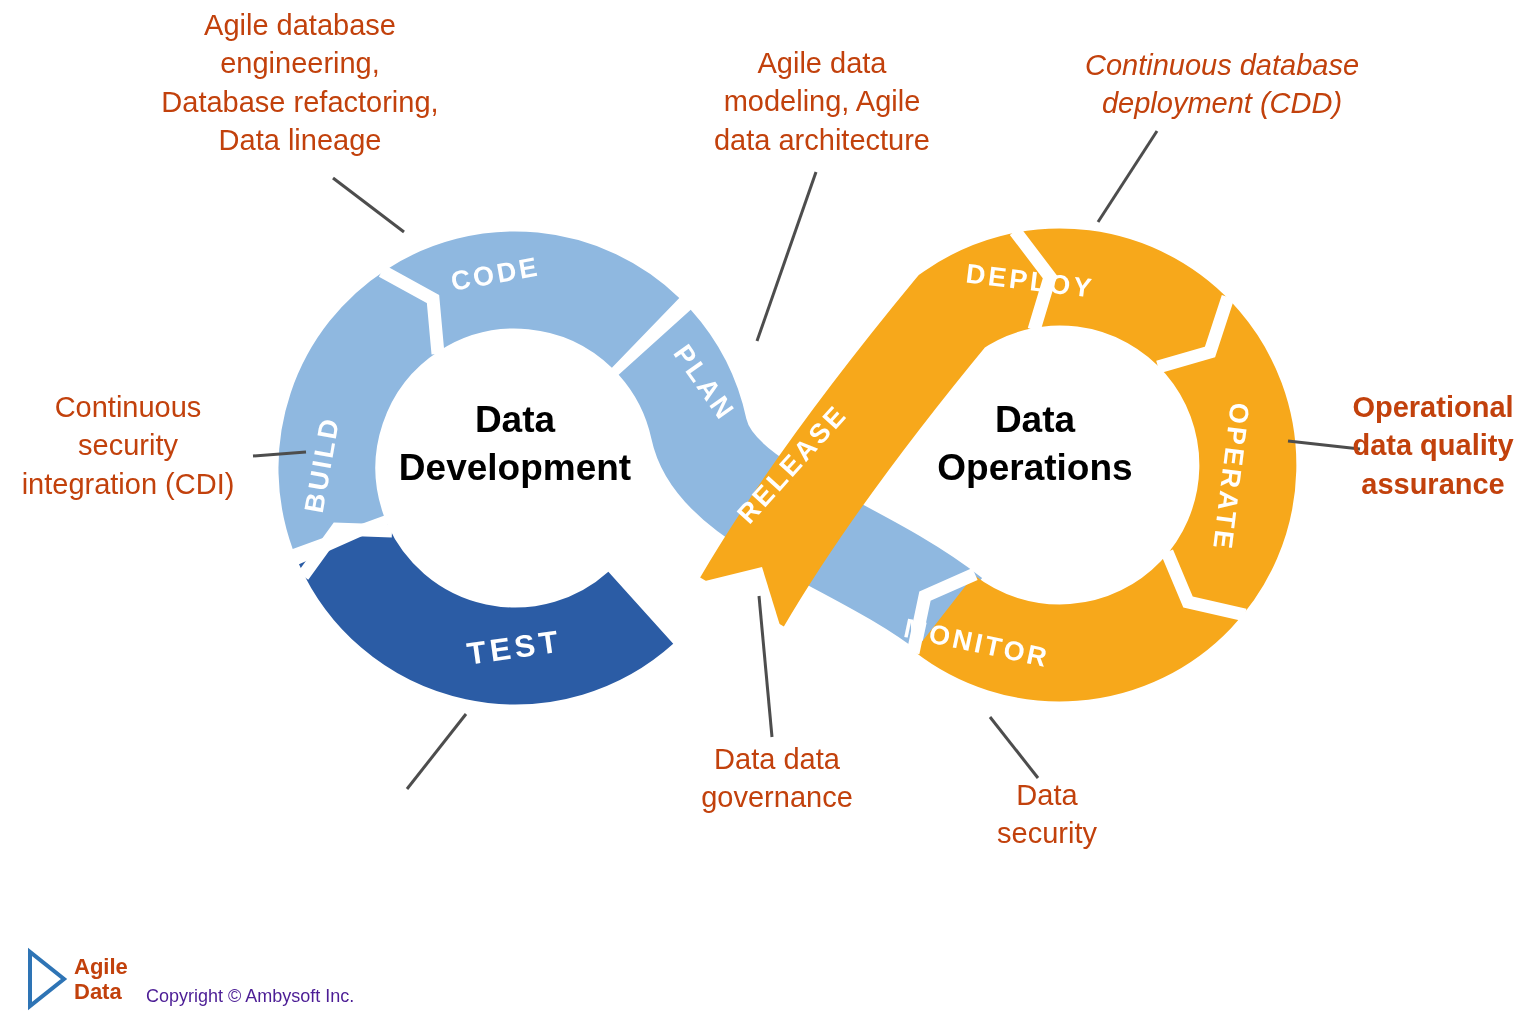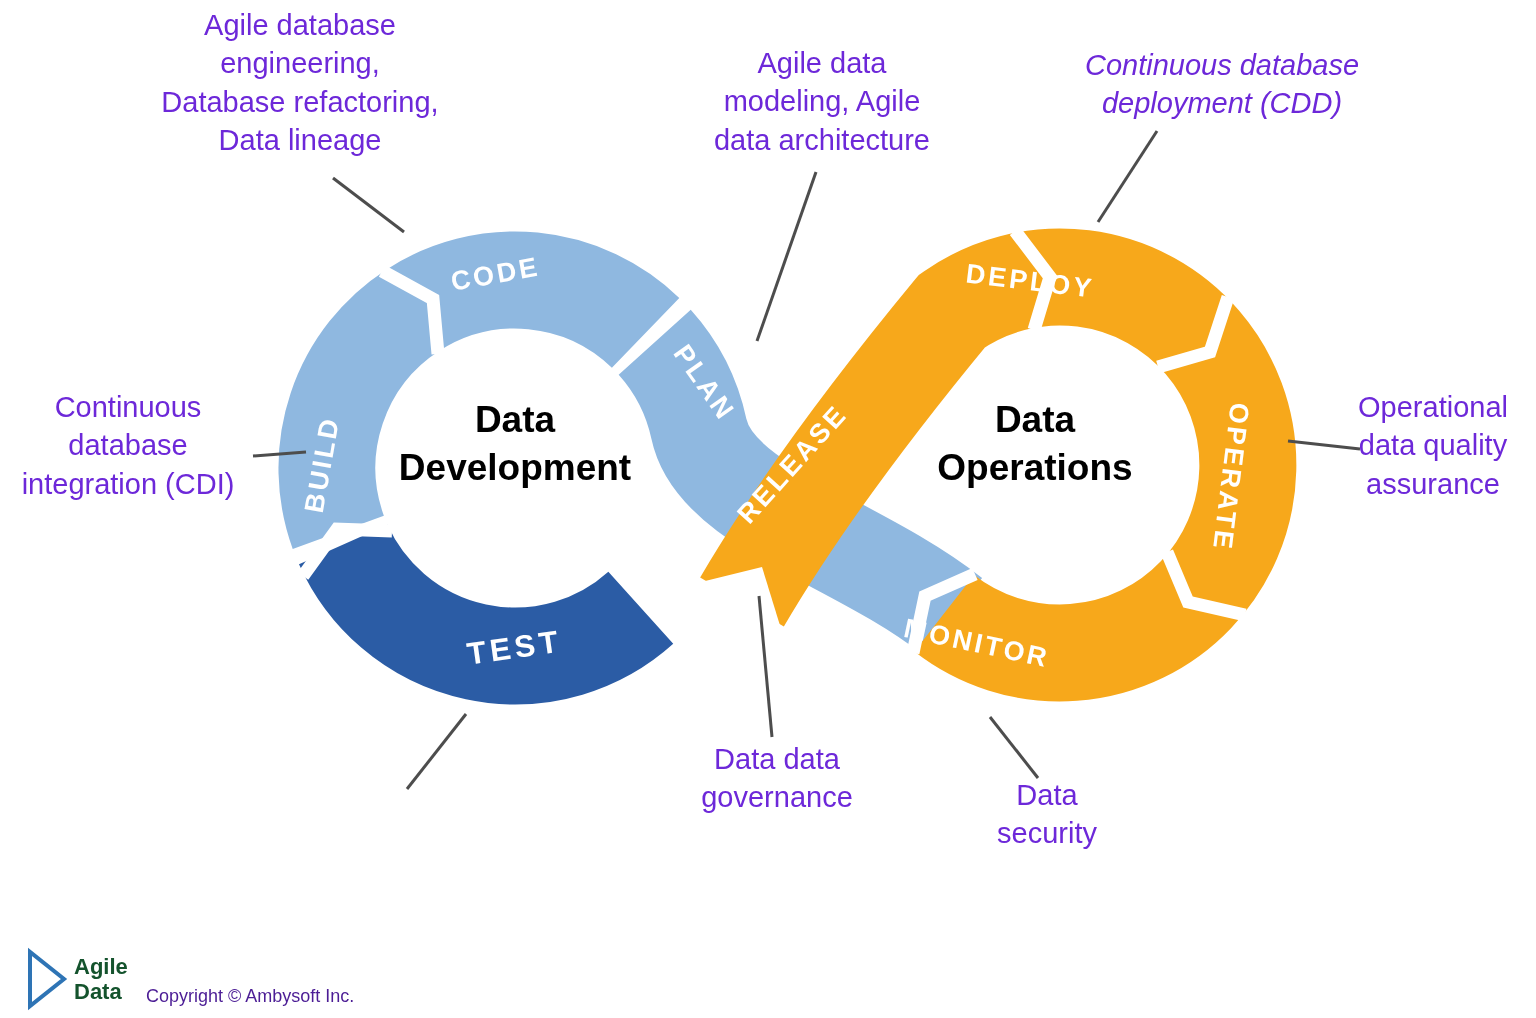--- a/index.html
+++ b/index.html
@@ -8,21 +8,21 @@
     width:1536px;height:1018px;
     background:#fff;
     font-family:"Liberation Sans", sans-serif;
     overflow:hidden;
   }
   svg.diagram{position:absolute;left:0;top:0;}
   .ann{
     position:absolute;
     white-space:pre-line;
     text-align:center;
-    color:#6d28d9;
+    color:#c2410c;
     font-size:29px;
     line-height:1.32;
   }
   .center-label{
     position:absolute;
     white-space:pre-line;
     text-align:center;
     color:#000;
     font-size:37px;
     font-weight:bold;
@@ -35,21 +35,21 @@
     font-size:27px;
     letter-spacing:3px;
   }
   .seg-label-big{font-size:31px;letter-spacing:4px;}
   .leader{stroke:#4d4d4d;stroke-width:3;}
   .chevron{stroke:#ffffff;stroke-width:13;fill:none;stroke-linecap:butt;}
   .logo-text{
     position:absolute;
     font-weight:bold;
     font-size:22px;
-    color:#14532d;
+    color:#c2410c;
     line-height:1.15;
     white-space:pre-line;
   }
   .copyright{
     position:absolute;
     font-size:18px;
     color:#4c1d95;
   }
 </style>
 </head>
@@ -103,24 +103,24 @@
 Data lineage</div>
 
   <div class="ann" style="left:657px;top:44px;width:330px;">Agile data
 modeling, Agile
 data architecture</div>
 
   <div class="ann" style="left:1037px;top:46px;width:370px;font-style:italic;">Continuous database
 deployment (CDD)</div>
 
   <div class="ann" style="left:3px;top:388px;width:250px;">Continuous
-database
+security
 integration (CDI)</div>
 
-  <div class="ann" style="left:1333px;top:388px;width:200px;">Operational
+  <div class="ann" style="left:1333px;top:388px;width:200px;font-weight:bold;">Operational
 data quality
 assurance</div>
 
 
   <div class="ann" style="left:672px;top:740px;width:210px;">Data data
 governance</div>
 
   <div class="ann" style="left:972px;top:776px;width:150px;">Data
 security</div>
 

